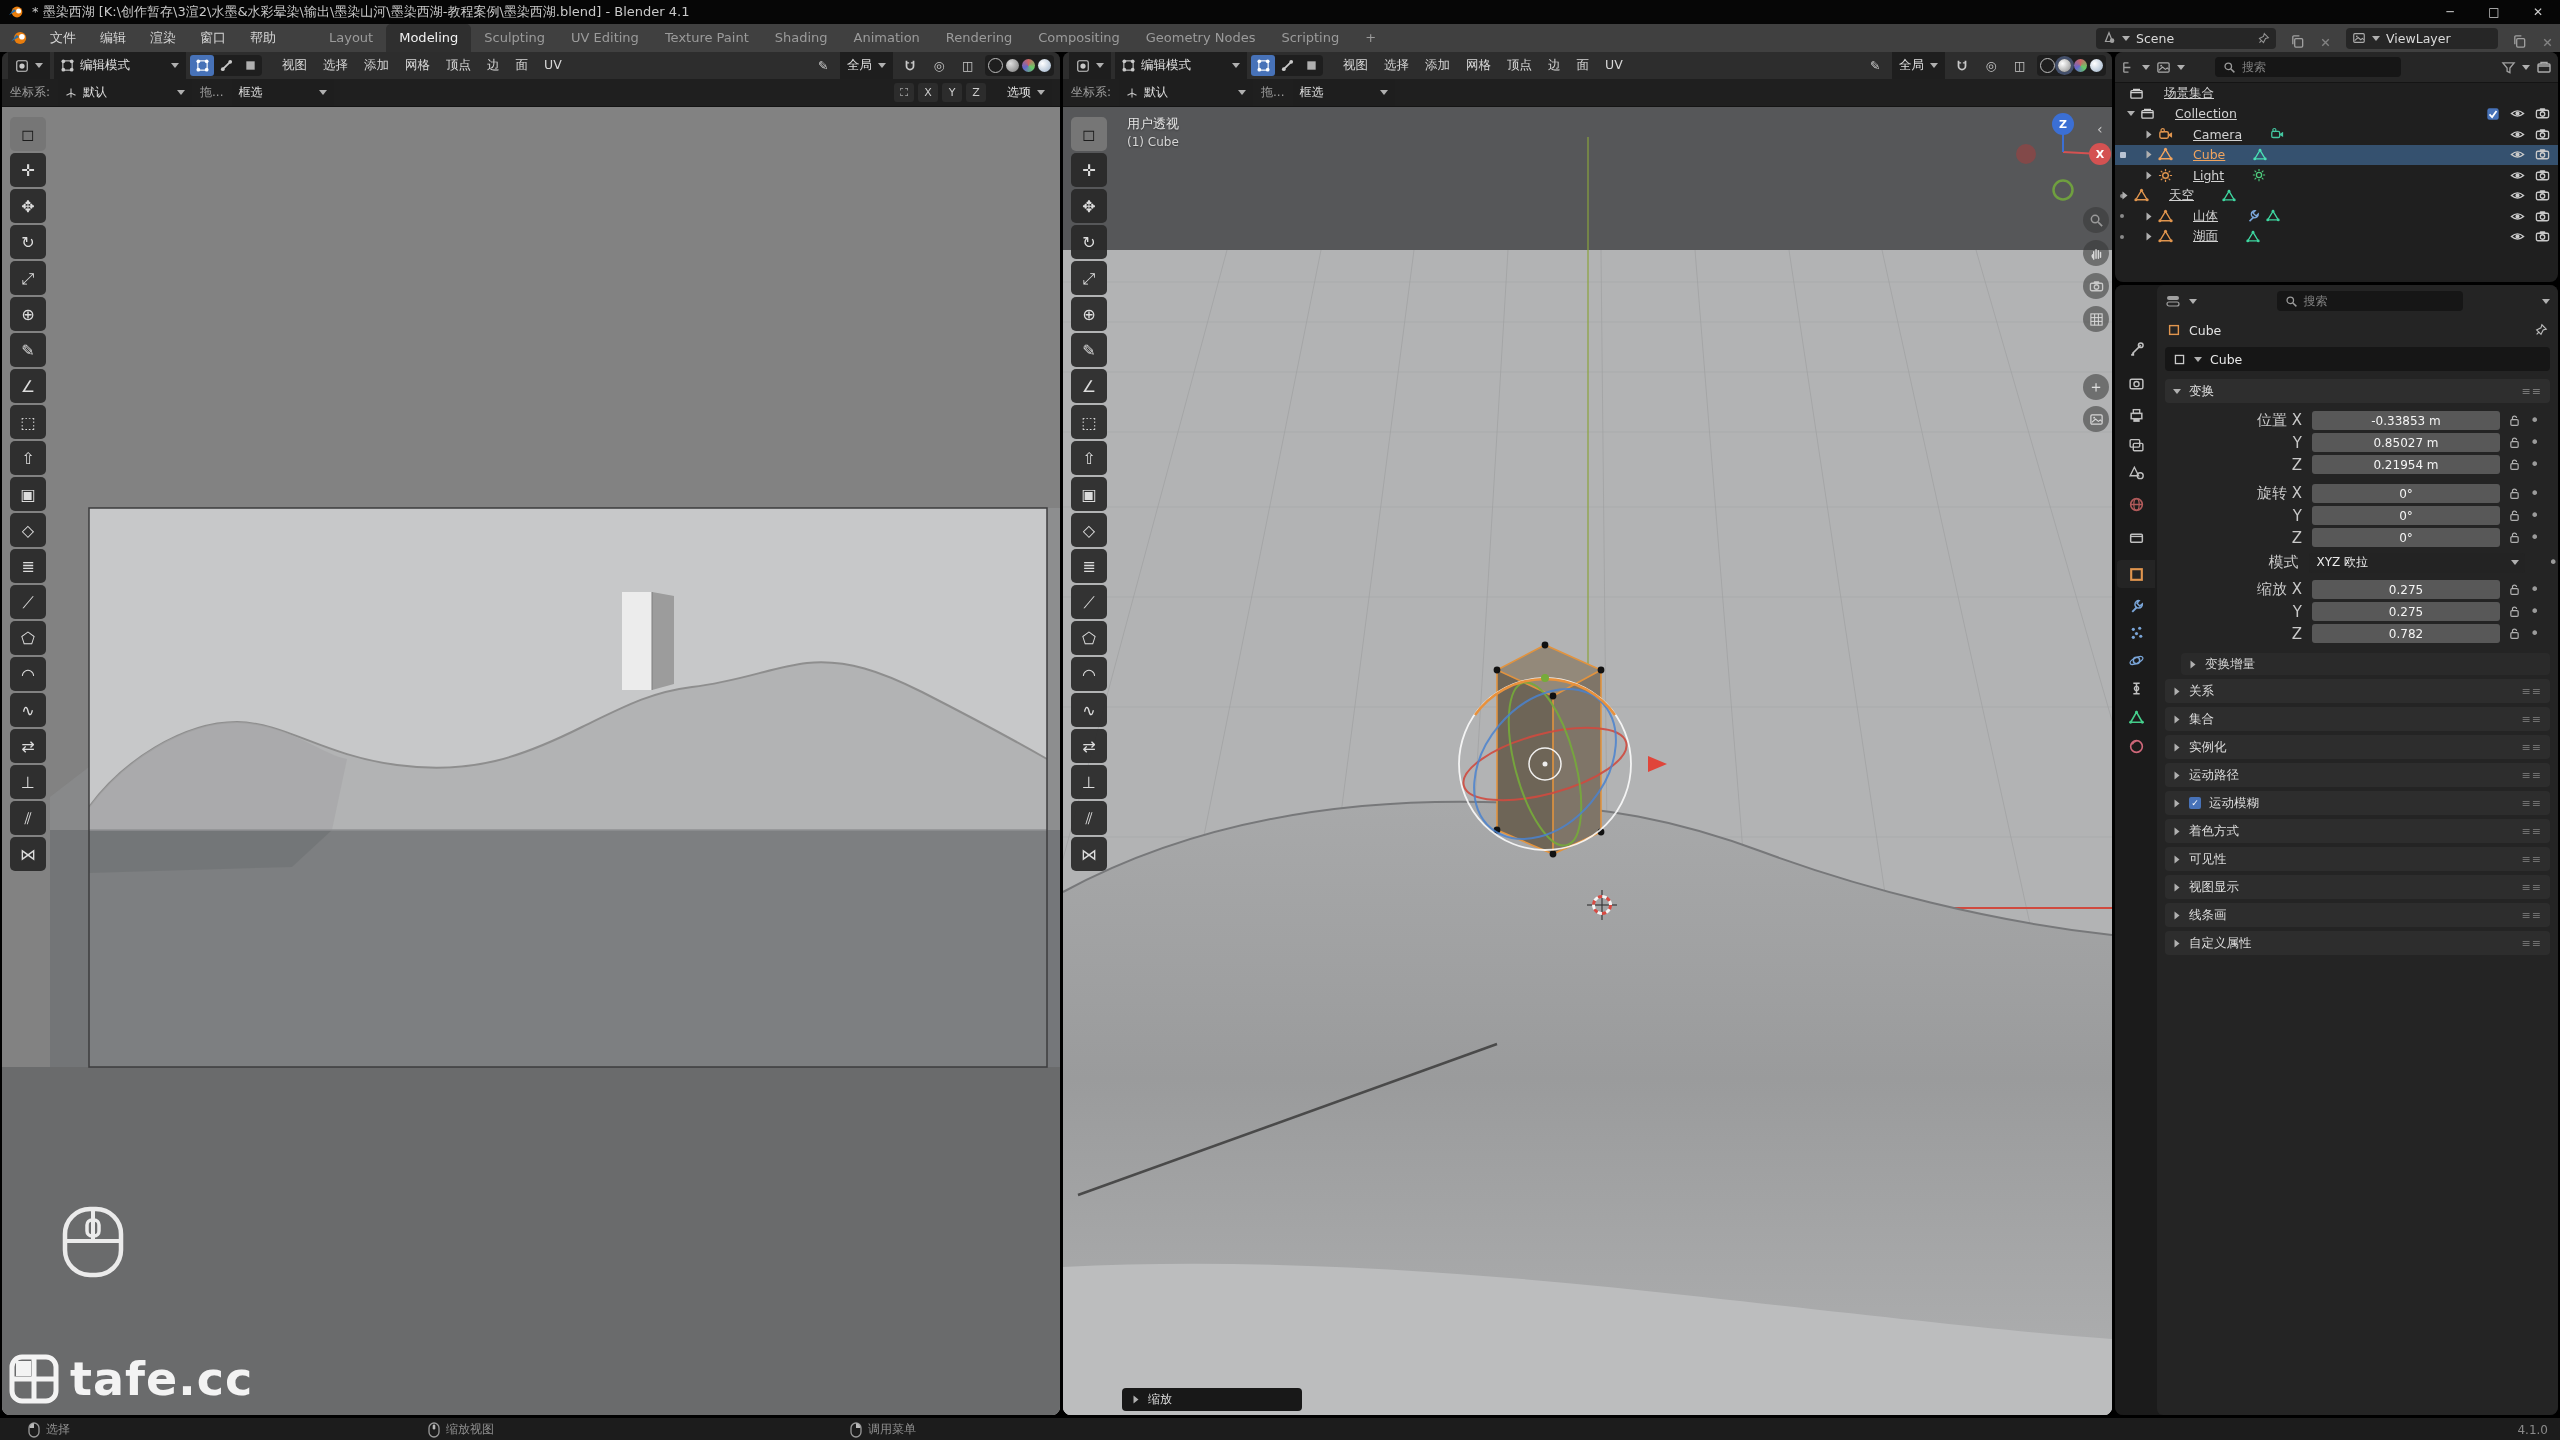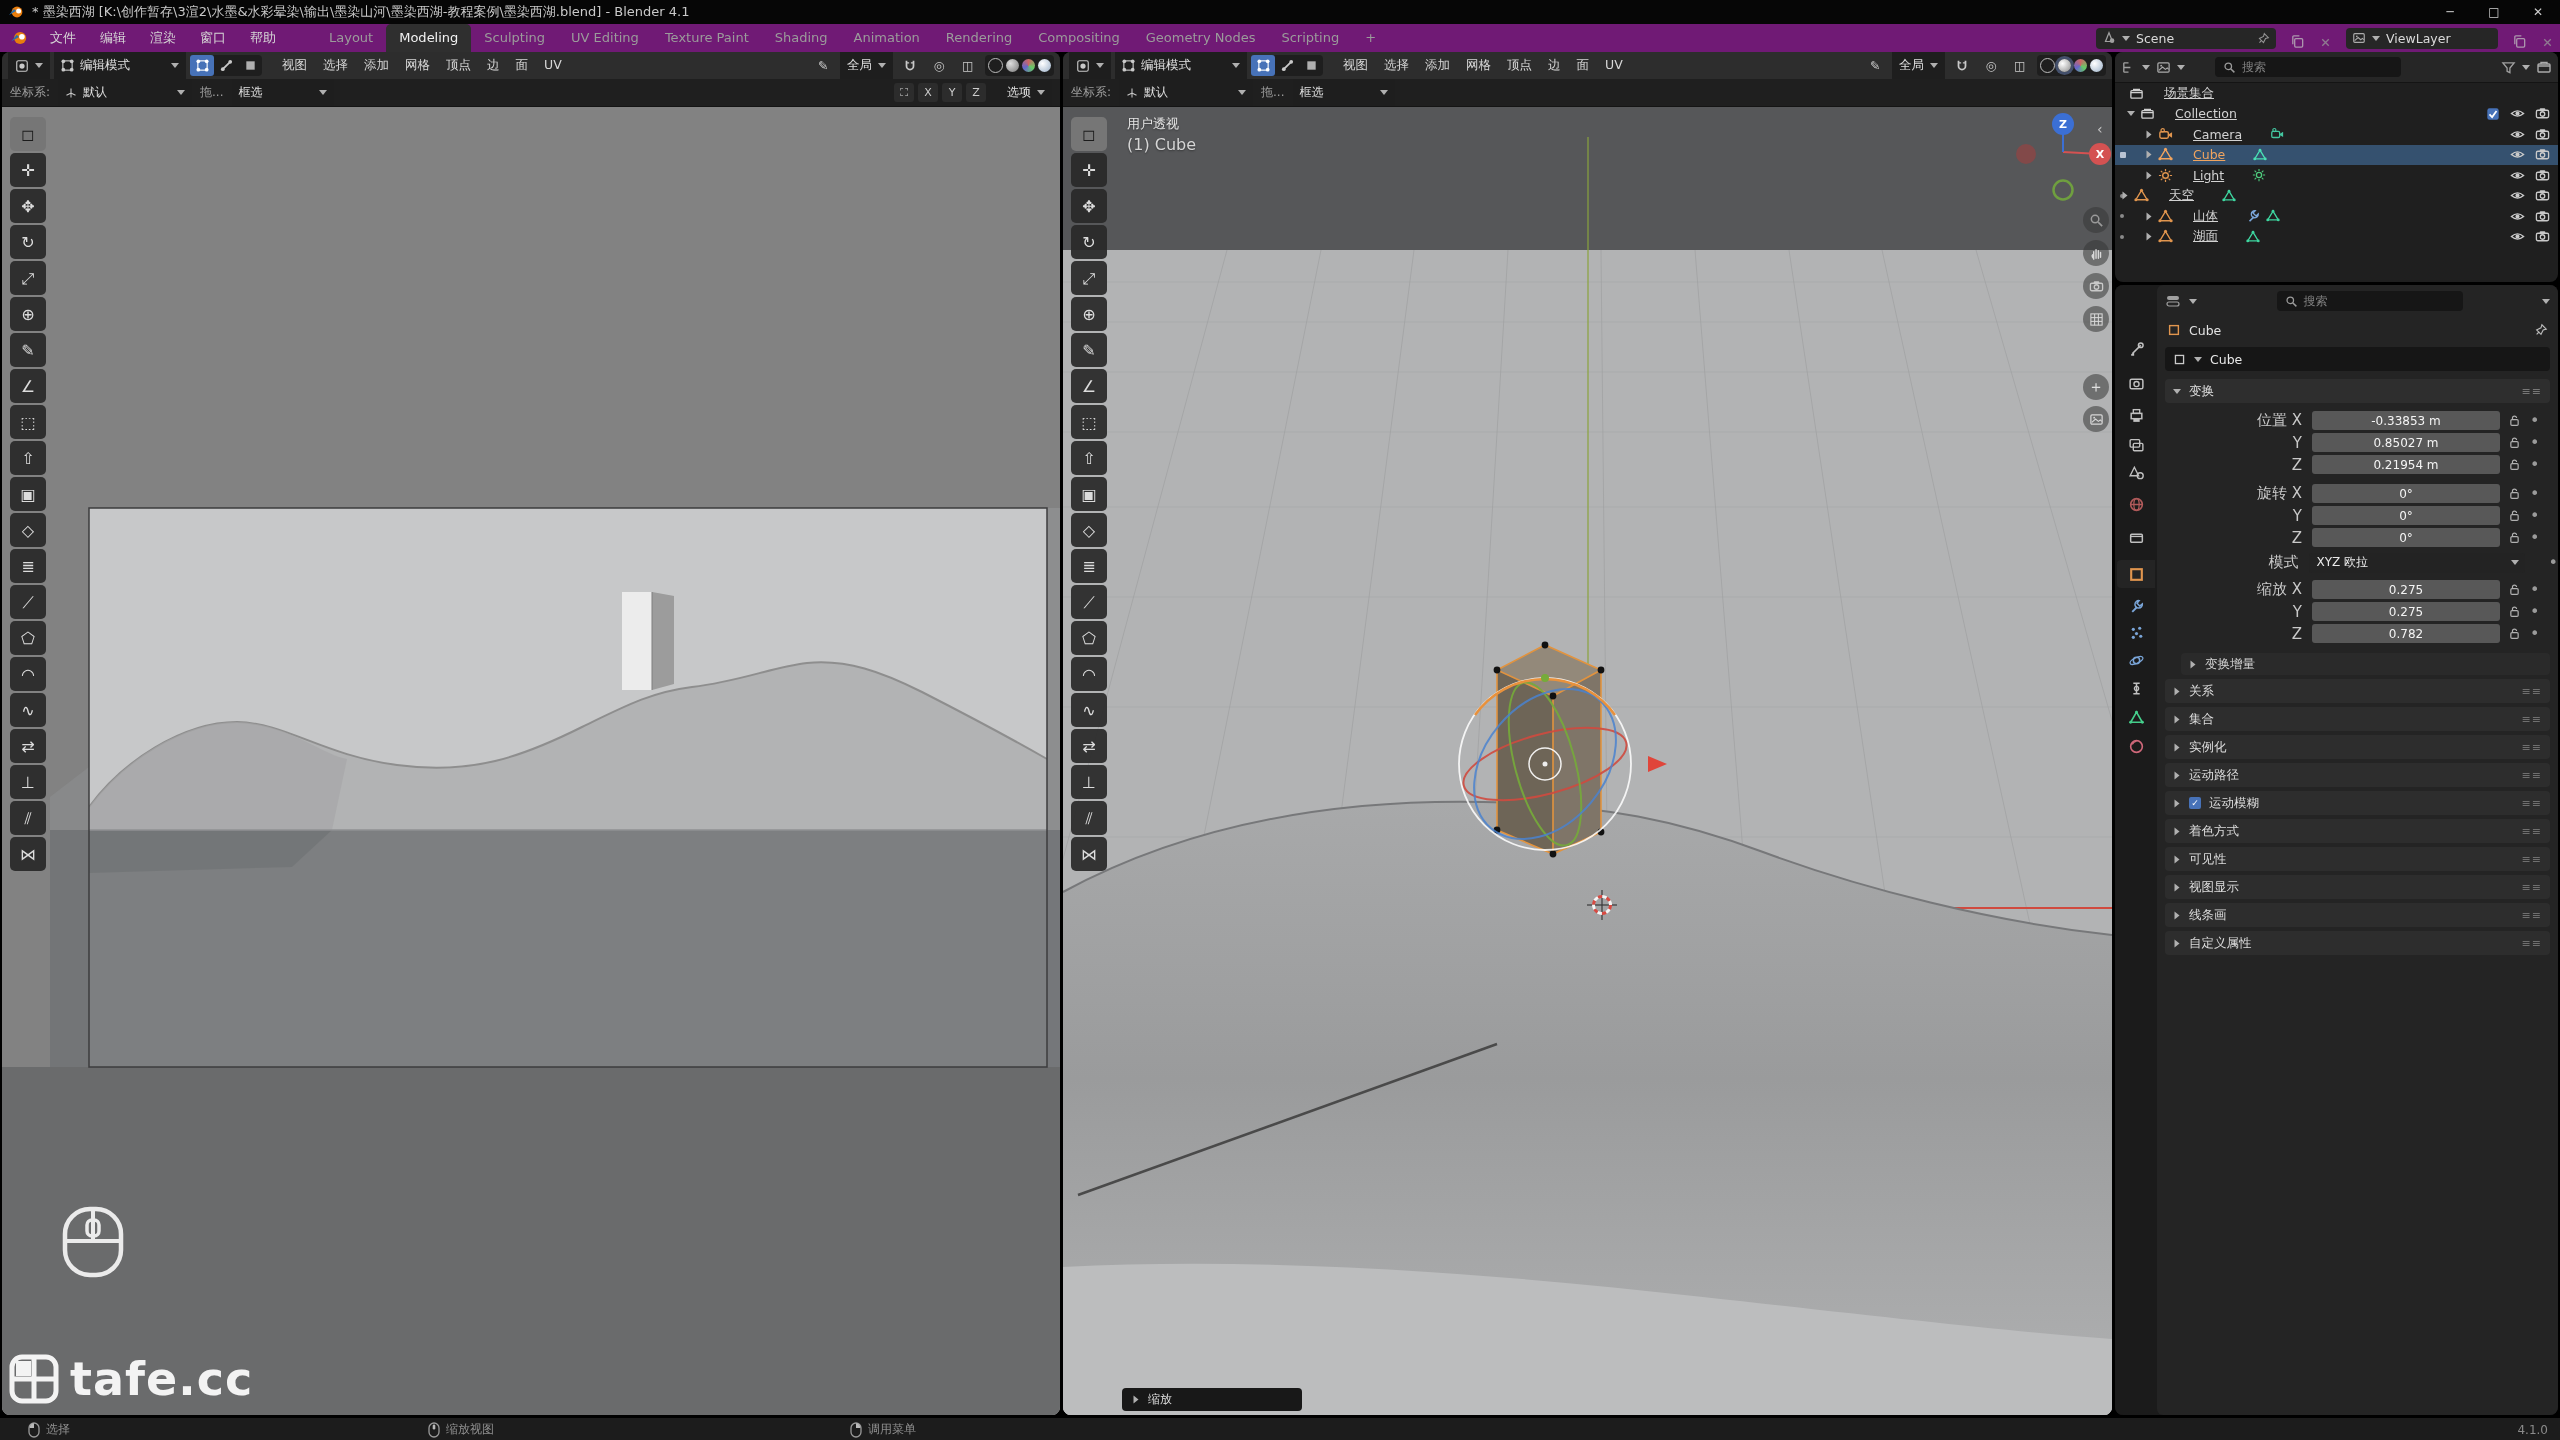--- a/index.html
+++ b/index.html
@@ -6,21 +6,21 @@
   body{width:2560px;height:1440px;position:relative;overflow:hidden;
        font-family:"DejaVu Sans","Liberation Sans",sans-serif;color:#d4d4d4;
        -webkit-font-smoothing:antialiased;}
   
   #titlebar{position:absolute;left:0;top:0;width:2560px;height:24px;background:#060606;
             display:flex;align-items:center;font-size:13px;color:#c9c9c9;}
   #titlebar .logo{width:16px;height:16px;margin:0 8px 0 8px;}
   #win-controls{margin-left:auto;display:flex;}
   #win-controls span{width:44px;text-align:center;font-size:12px;color:#cfcfcf;cursor:default;}
   
-  #topbar{position:absolute;left:0;top:24px;width:2560px;height:28px;background:#701a75;
+  #topbar{position:absolute;left:0;top:24px;width:2560px;height:28px;background:#404040;
           display:flex;align-items:center;font-size:13px;}
   #topbar .logo{width:18px;height:18px;margin:0 10px;}
   .menu-item{padding:3px 12px;border-radius:4px;color:#d6d6d6;}
   #ws-tabs{display:flex;margin-left:28px;align-items:center;height:100%;}
   .ws-tab{padding:4px 13px;color:#9b9b9b;font-size:13px;border-radius:5px 5px 0 0;height:20px;line-height:20px;}
   .ws-tab.active{background:#2f2f2f;color:#f2f2f2;}
   #topbar-right{margin-left:auto;display:flex;align-items:flex-end;gap:14px;margin-right:6px;}
   .sel-field{display:flex;align-items:center;background:#262626;border-radius:4px;height:21px;
              padding:0 6px;gap:6px;font-size:12.5px;color:#dadada;}
   .mini-ic{opacity:.75;display:inline-flex;}
@@ -47,21 +47,21 @@
   .tsr{margin-left:auto;display:flex;align-items:center;gap:4px;color:#c0c0c0;}
   .xyz{width:20px;height:19px;background:#2c2c2c;border-radius:3px;display:flex;align-items:center;
        justify-content:center;font-size:11px;color:#cdcdcd;}
   
   .toolbar{position:absolute;left:8px;top:10px;width:38px;display:flex;flex-direction:column;gap:2px;z-index:6;}
   .tool{width:36px;height:34px;background:rgba(40,40,40,.92);border-radius:5px;display:flex;
         align-items:center;justify-content:center;font-size:16px;color:#dcdcdc;}
   .tool.active{background:#767676;color:#1b1b1b;}
   
   .view-label{position:absolute;left:64px;top:8px;font-size:13px;color:#e6e6e6;text-shadow:0 1px 2px rgba(0,0,0,.4);}
-  .view-sub{position:absolute;left:64px;top:28px;font-size:16px;color:#d6d6d6;text-shadow:0 1px 2px rgba(0,0,0,.4);}
+  .view-sub{position:absolute;left:64px;top:28px;font-size:12px;color:#d6d6d6;text-shadow:0 1px 2px rgba(0,0,0,.4);}
   .navgizmo{position:absolute;left:945px;top:0px;width:110px;height:100px;}
   .sidebtn{position:absolute;left:1020px;width:26px;height:26px;border-radius:50%;
            background:rgba(55,55,55,.55);display:flex;align-items:center;justify-content:center;color:#e0e0e0;}
   .hintpill{position:absolute;left:59px;top:1281px;width:160px;height:23px;background:rgba(10,10,10,.92);
             border-radius:4px;display:flex;align-items:center;gap:8px;padding:0 10px;font-size:12px;color:#dedede;}
   .vp-toggle{position:absolute;left:1034px;top:14px;color:#c4c4c4;font-size:14px;}
   
   #outliner{left:2115px;top:52px;width:443px;height:230px;background:#1f1f1f;}
   .outl-head{height:30px;background:#262626;display:flex;align-items:center;gap:6px;padding:0 6px;border-bottom:1px solid #141414;}
   .search{flex:0 0 auto;display:flex;align-items:center;gap:6px;background:#161616;border-radius:4px;

